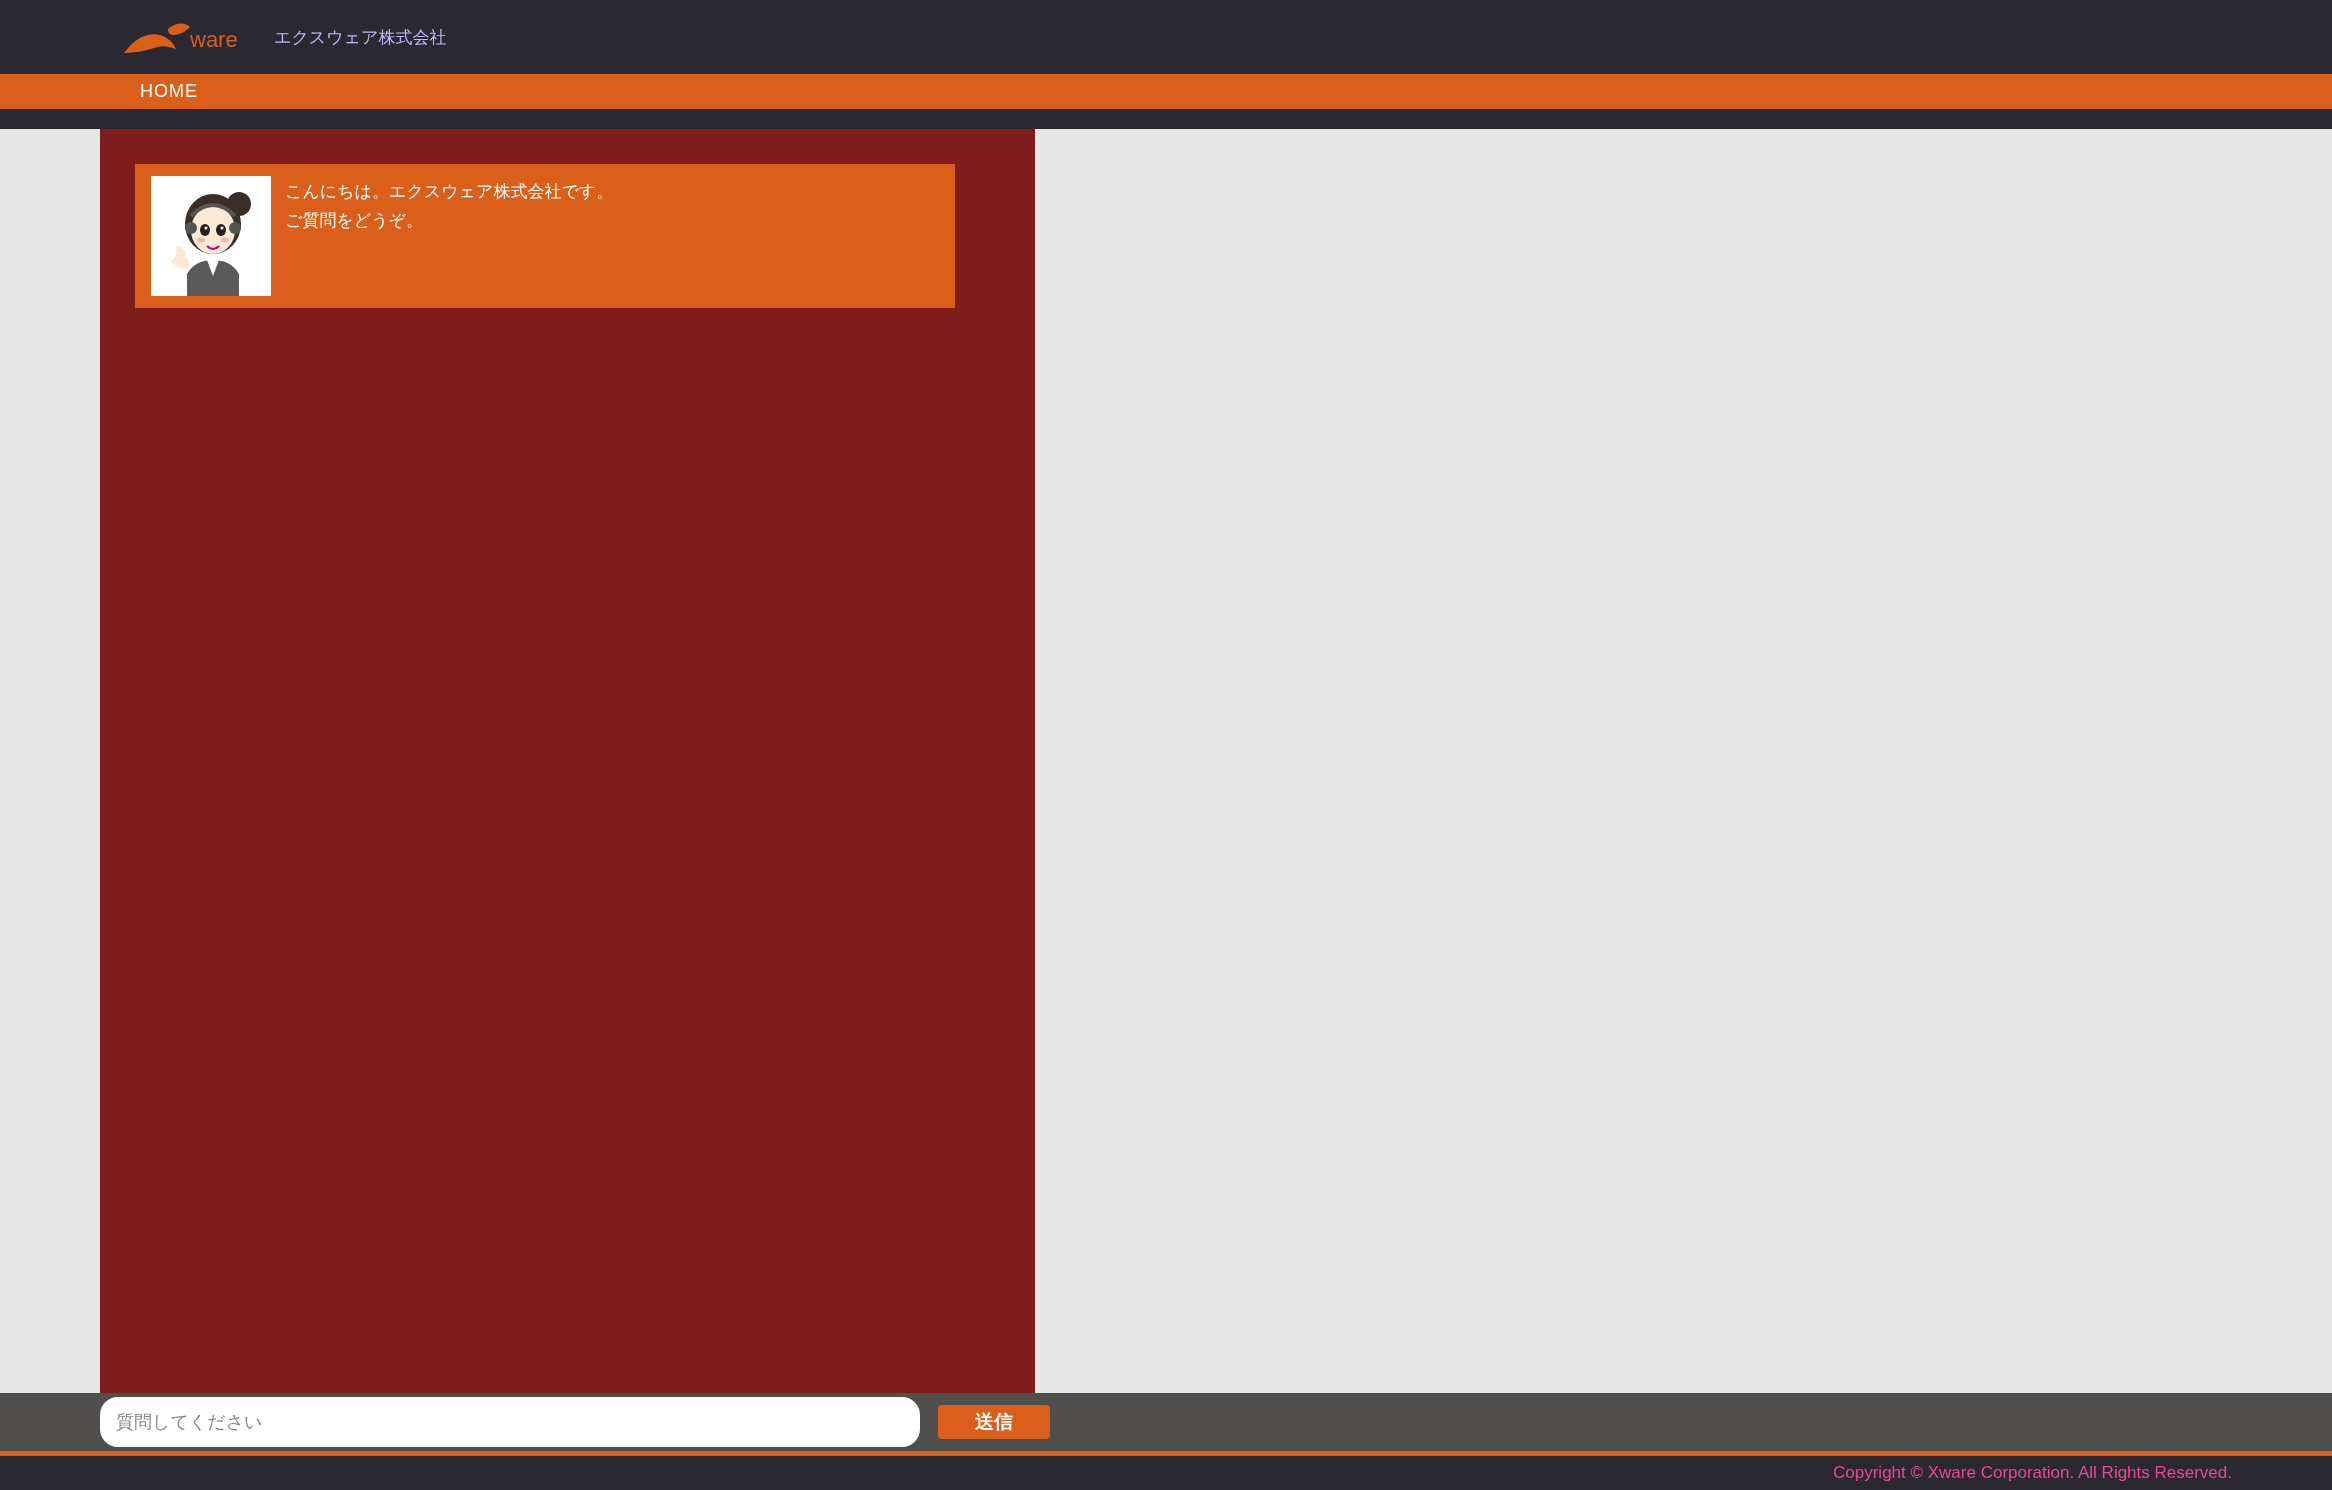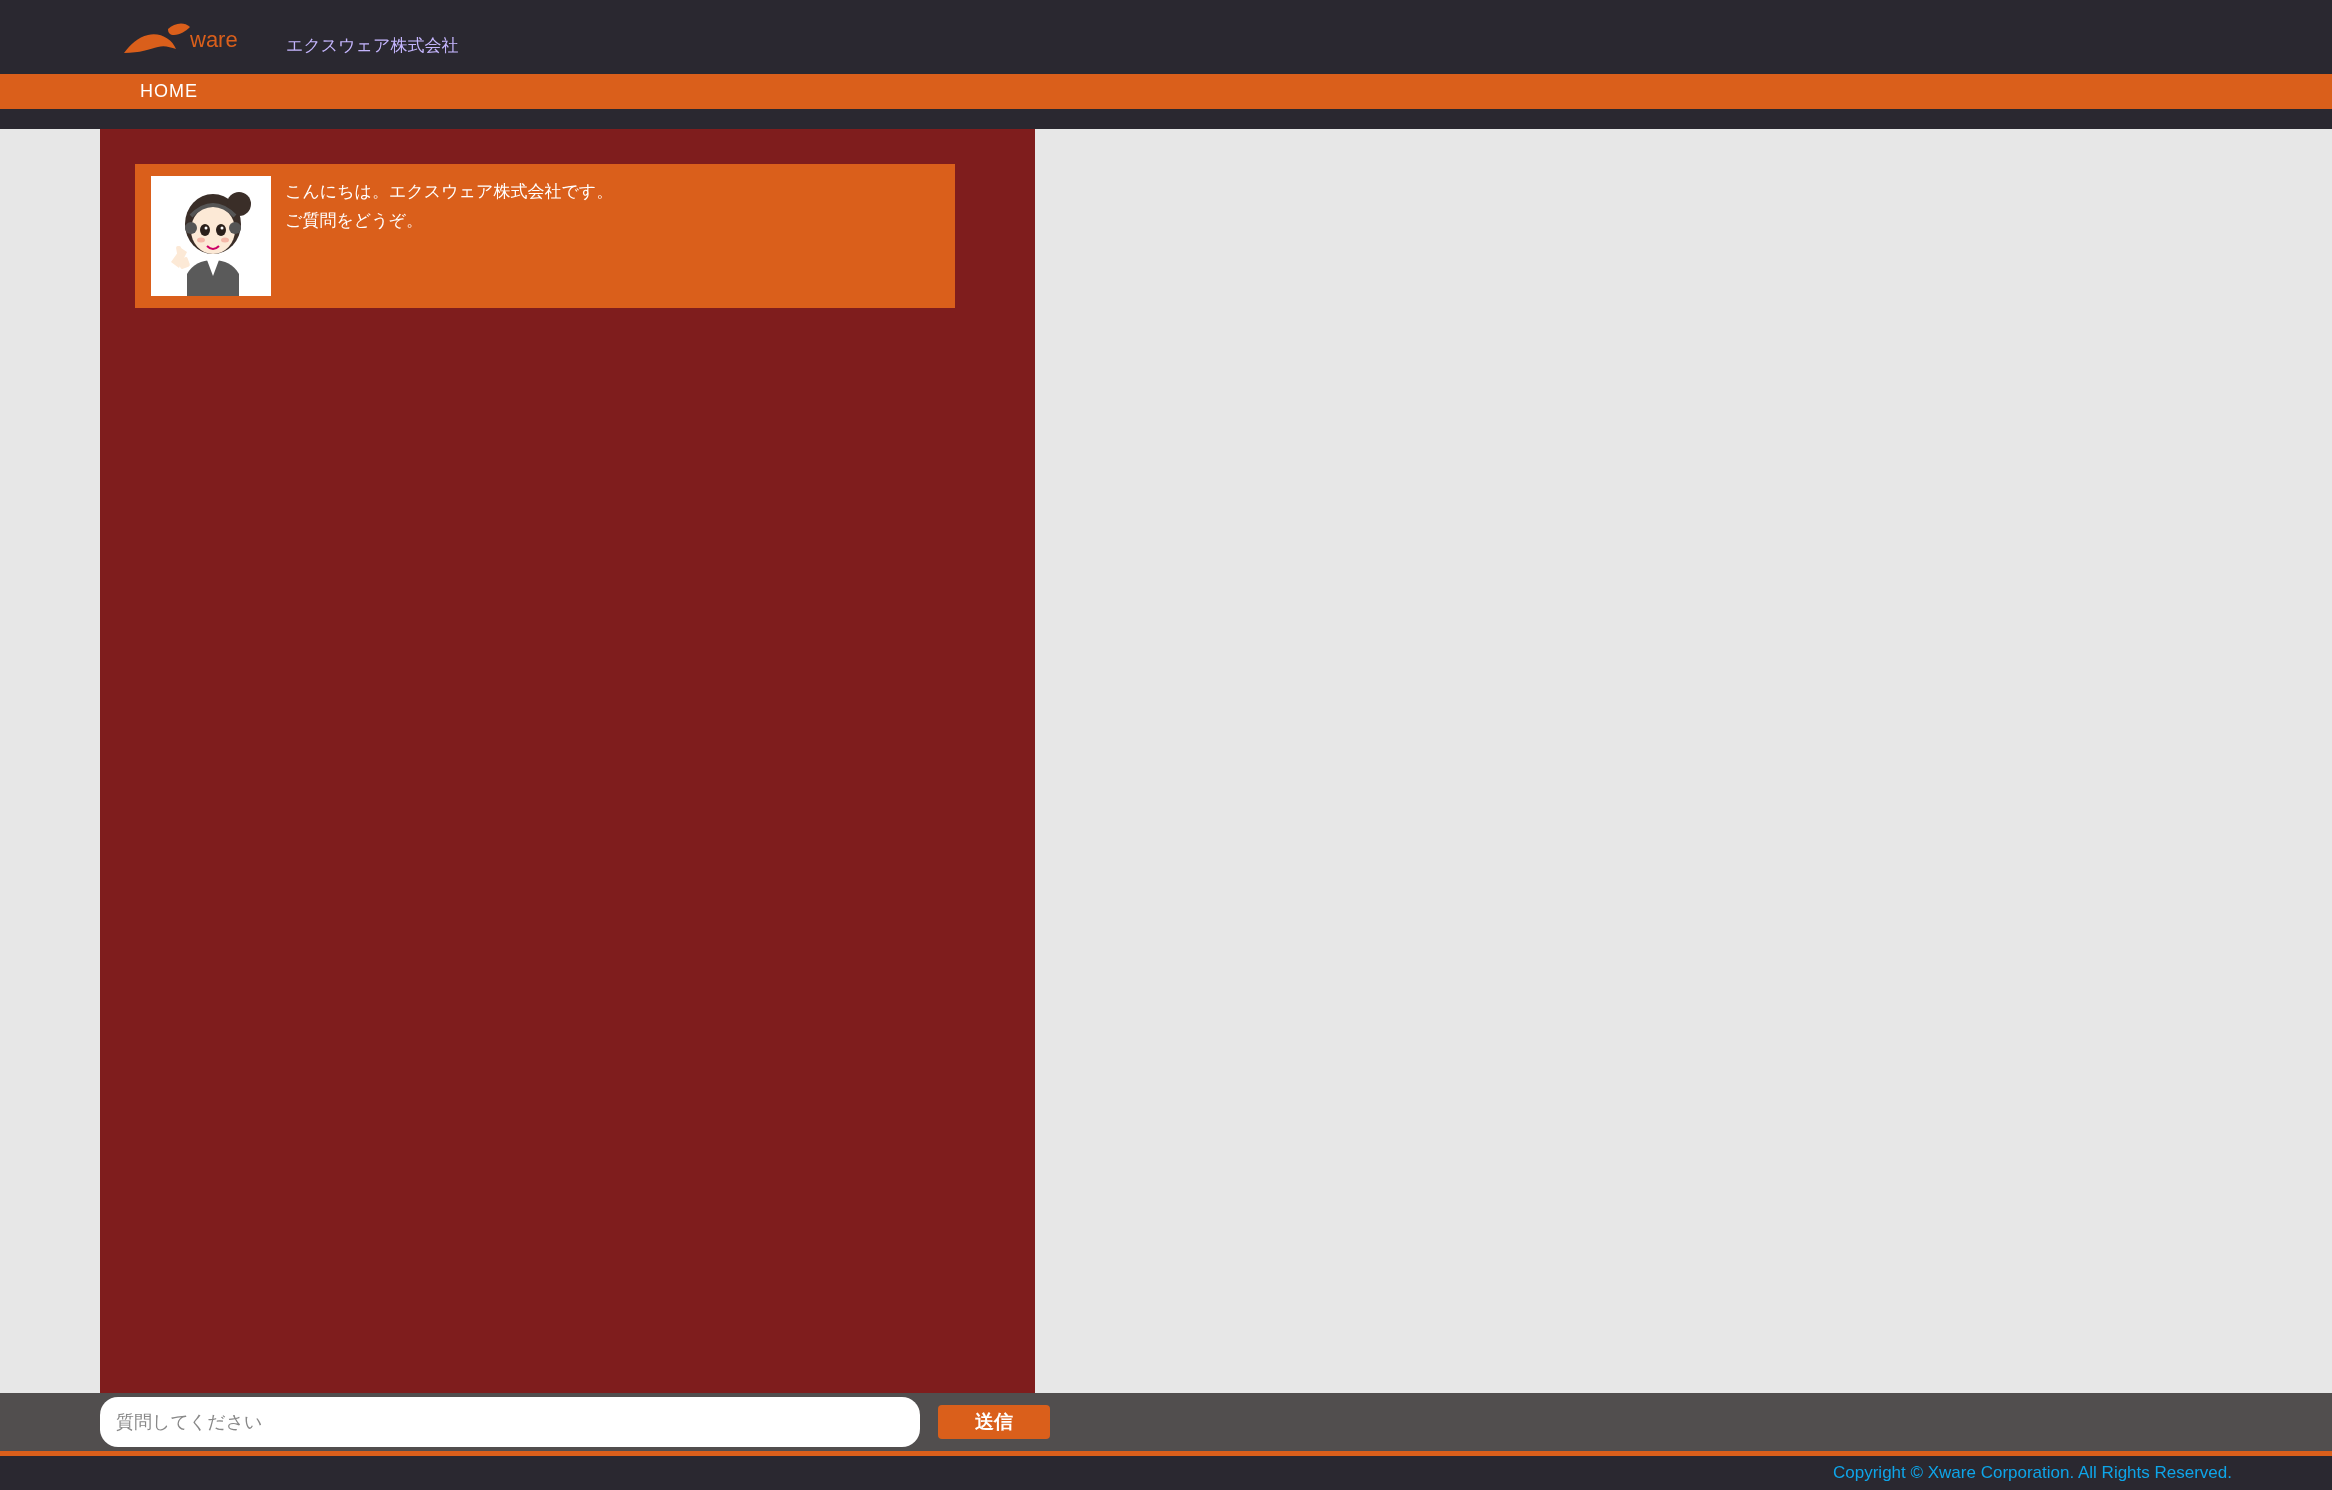--- a/index.html
+++ b/index.html
@@ -12,22 +12,22 @@
     }
     .header-top {
       background: #2a2830;
       height: 74px;
       display: flex;
       align-items: center;
       padding-left: 120px;
     }
     .logo-wrap {
       display: flex;
-      align-items: flex-end;
-      gap: 36px;
+      align-items: center;
+      gap: 24px;
     }
     .logo-icon {
       width: 130px;
       height: 40px;
       position: relative;
     }
     .logo-icon svg { display: block; }
     .logo-text-jp {
       color: #c4b5fd;
       font-size: 17px;
@@ -126,21 +126,21 @@
     }
     .footer {
       background: #2a2830;
       height: 34px;
       display: flex;
       align-items: center;
       justify-content: flex-end;
       padding-right: 100px;
     }
     .footer-text {
-      color: #0ea5e9;
+      color: #ec4899;
       font-size: 17px;
     }
   </style>
 </head>
 <body>
 
 <div class="header-top">
   <div class="logo-wrap">
     <div class="logo-icon">
       <svg width="130" height="40" viewBox="0 0 130 40">

